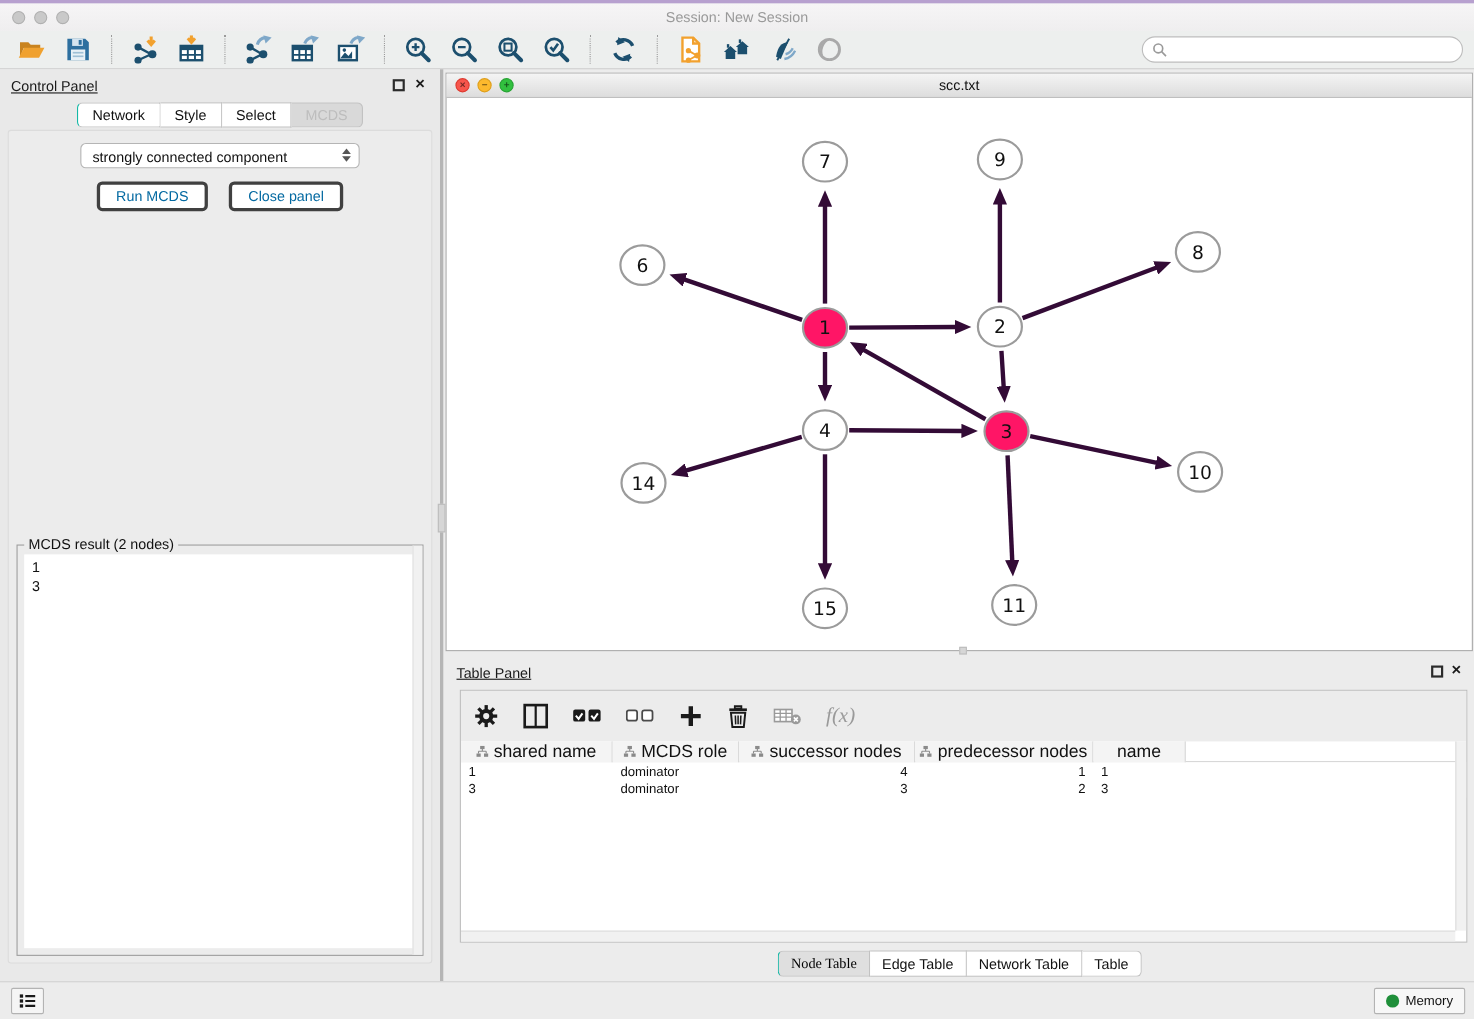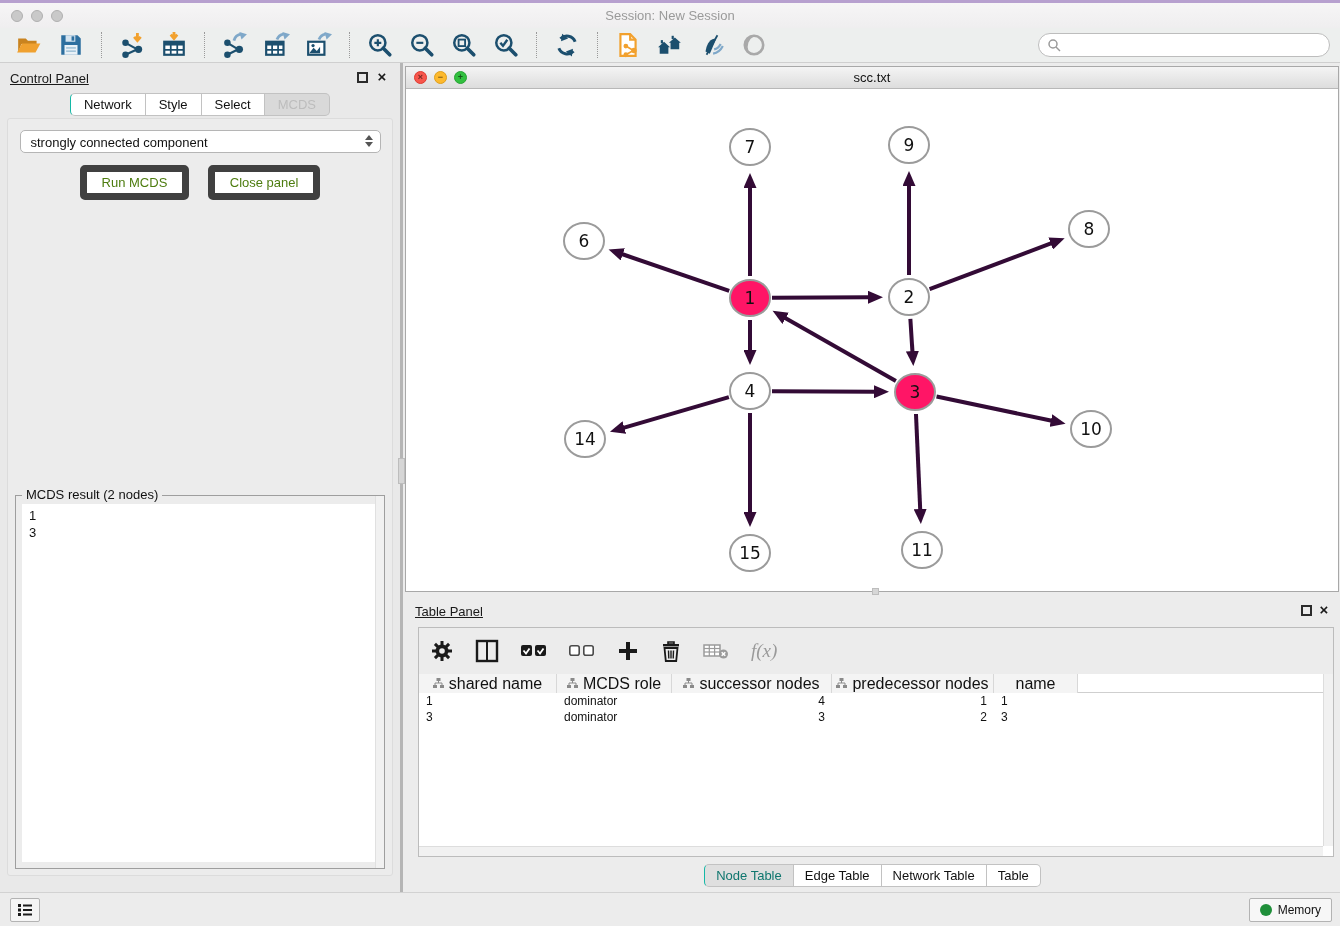--- a/index.html
+++ b/index.html
@@ -46,29 +46,29 @@
   .seg { display:inline-flex; }
   .tab { background:#fff; border:1px solid #c2c2c2; border-left:none; font-size:13px; color:#111;
     padding:3px 13px; cursor:pointer; font-family:"Liberation Sans",sans-serif; }
   .seg .tab:first-child { border-left:1px solid #14b8a6; border-radius:5px 0 0 5px; }
   .seg .tab:last-child { border-radius:0 5px 5px 0; }
   .tab.active { background:#d9d9d9; color:#bdbdbd; }
 
   .cp-body { position:absolute; left:7px; right:7px; top:55px; bottom:16px; background:#ececec;
     border:1px solid #dcdcdc; border-radius:3px; }
   .opt-label { text-align:center; margin-top:22px; font-size:13px; color:#111; }
-  .combo { position:relative; margin:11px auto 0 auto; width:361px; height:23px; background:#fff;
+  .combo { position:relative; margin:11px auto 0 auto; width:254px; height:23px; background:#fff;
     border:1px solid #b5b5b5; border-radius:5px; cursor:pointer; }
   .combo .val { position:absolute; left:10px; top:4px; font-size:13px; color:#111; }
   .combo .stepper { position:absolute; right:7px; top:4px; display:flex; flex-direction:column; gap:2px; }
   .combo .stepper i { width:0; height:0; border-left:4px solid transparent; border-right:4px solid transparent; }
   .combo .stepper i.up { border-bottom:5px solid #555; }
   .combo .stepper i.dn { border-top:5px solid #555; }
   .btn-row { margin-top:12px; text-align:center; }
-  .pushbtn { background:#fff; border:7px solid #404040; border-radius:5px; font-size:13px; color:#4d7c0f;
+  .pushbtn { background:#fff; border:3px solid #404040; border-radius:5px; font-size:13px; color:#0369a1;
     padding:3px 15px; margin:0 7px; cursor:pointer; font-family:"Liberation Sans",sans-serif; }
 
   .result-group { position:absolute; left:7px; right:7px; top:376px; bottom:6px;
     border:1px solid #9e9e9e; }
   .result-group .legend { position:absolute; top:-9px; left:6px; background:#ececec; padding:0 4px;
     font-size:13px; color:#111; }
   .result-area { position:absolute; left:6px; right:6px; top:8px; bottom:6px; background:#fff;
     font-size:13px; color:#111; padding:3px 7px; line-height:17px; white-space:pre; overflow:hidden; }
   .result-scroll { position:absolute; right:0; top:0; bottom:0; width:9px; background:#f1f1f1;
     border-left:1px solid #e0e0e0; }
@@ -103,21 +103,21 @@
   .th { background:#f4f4f4; border-right:1px solid #d8d8d8; font-size:16px; color:#111;
     display:flex; align-items:center; justify-content:center; gap:5px; height:19px; }
   .tr { display:flex; height:16px; background:#fff; }
   .td { font-size:12px; color:#111; padding:0 7px; line-height:16px; white-space:nowrap; overflow:hidden; }
   .tp-vscroll { position:absolute; right:0; top:46px; bottom:10px; width:10px; background:#f1f1f1;
     border-left:1px solid #ddd; }
   .tp-hscroll { position:absolute; left:0; right:10px; bottom:0; height:10px; background:#f1f1f1;
     border-top:1px solid #ddd; }
   .tp-tabs { position:absolute; left:0; right:0; top:268px; text-align:center; }
   .tp-tabs .tab { padding:3px 11px; }
-  .tp-tabs .tab.active { background:#dfdfdf; color:#0f766e; }
+  .tp-tabs .tab.active { background:#dfdfdf; color:#000000;font-family:Liberation Serif, serif; }
 
   
   .statusbar { position:absolute; left:0; top:892px; width:1340px; height:34px; background:#ececec;
     border-top:1px solid #d2d2d2; }
   .sb-left { position:absolute; left:10px; top:5px; width:30px; height:24px; background:#f5f5f5;
     border:1px solid #b3b3b3; border-radius:2px; cursor:pointer; display:flex; align-items:center; justify-content:center; }
   .sb-mem { position:absolute; right:8px; top:5px; height:24px; background:#f7f7f7;
     border:1px solid #b3b3b3; border-radius:2px; cursor:pointer; display:flex; align-items:center;
     gap:6px; padding:0 10px; font-size:12px; color:#111; font-family:"Liberation Sans",sans-serif; }
   .dot { width:12px; height:12px; border-radius:50%; background:#1f8f3a; }

